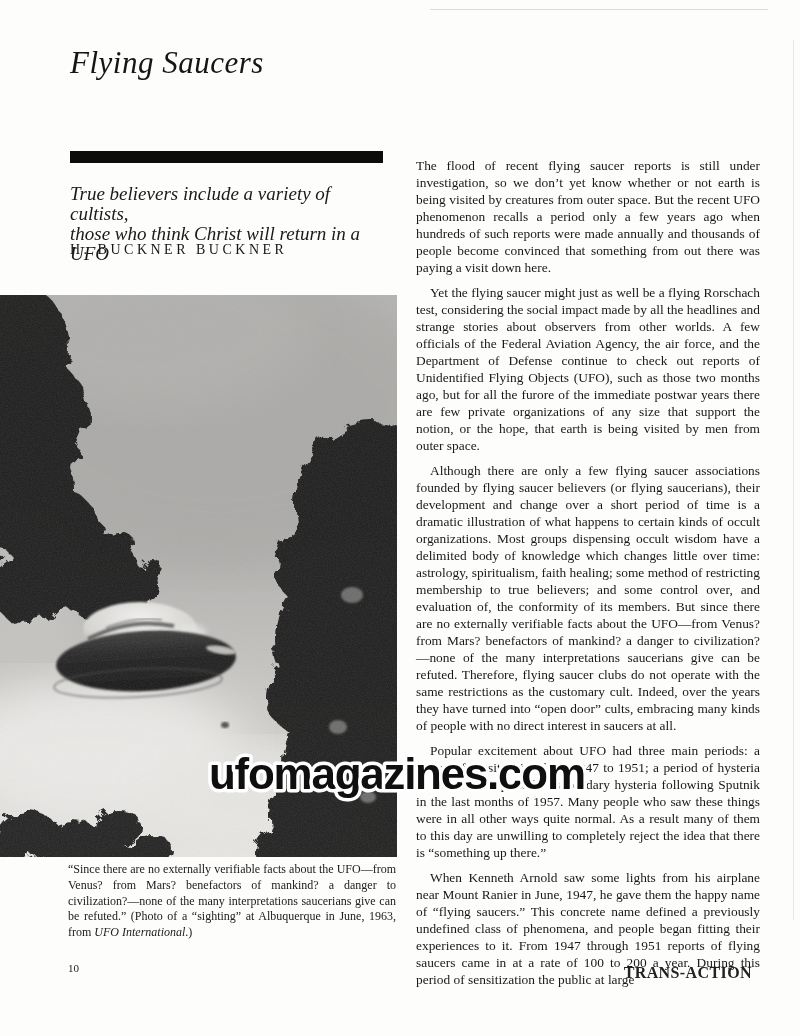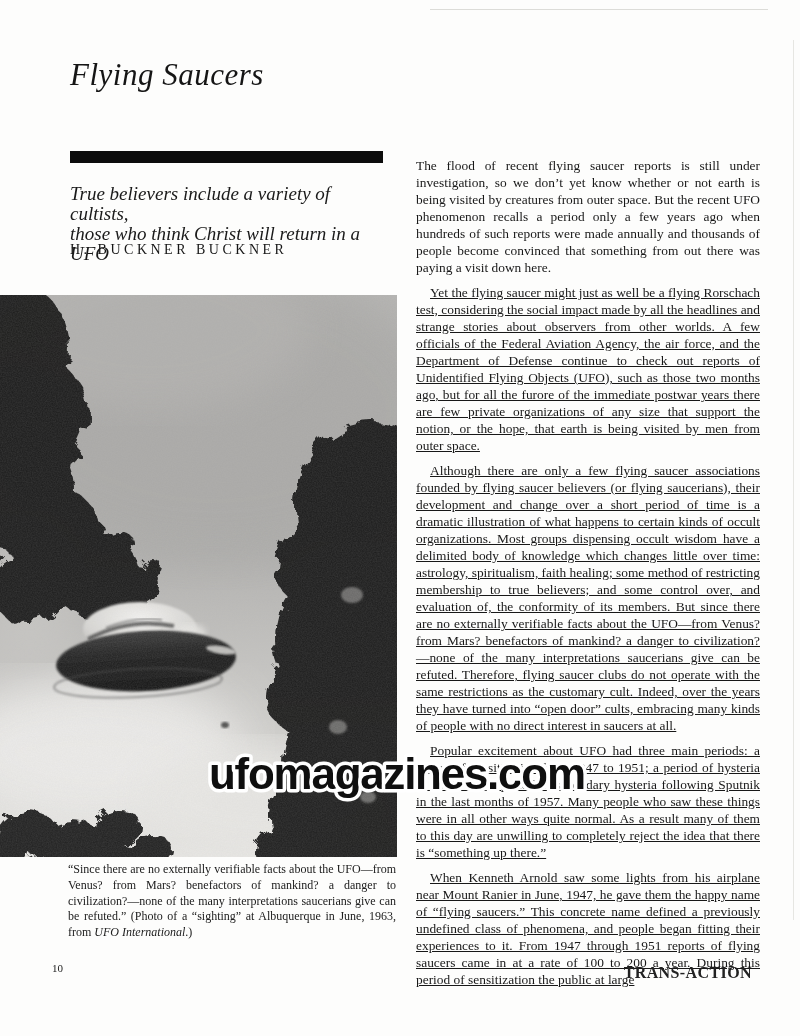--- a/index.html
+++ b/index.html
@@ -14,21 +14,21 @@
   
   .scanline-top{position:absolute;left:430px;top:9px;width:338px;height:1px;background:#dcdcd8;}
   .scanline-right{position:absolute;left:793px;top:40px;width:1px;height:880px;background:#e6e6e2;}
 
   .title{
     position:absolute;left:70px;top:40px;width:330px;
     font-style:italic;font-weight:400;
     font-size:31px;line-height:45px;margin:0;
     letter-spacing:0.5px;color:#151515;
   }
-  .title span{display:block;margin-top:12px;}
+  .title span{display:block;}
   .rule-bar{position:absolute;left:70px;top:151px;width:313px;height:12px;background:#0c0c0c;}
   .subtitle{
     position:absolute;left:70px;top:184px;width:300px;
     font-style:italic;font-size:19px;line-height:20px;margin:0;color:#1a1a1a;
   }
   .subtitle span{display:block;}
   .author{
     position:absolute;left:70px;top:242px;width:320px;
     font-size:14px;letter-spacing:3.5px;margin:0;color:#161616;
   }
@@ -39,22 +39,22 @@
     font-size:12px;line-height:15.8px;margin:0;
     text-align:justify;color:#202020;
   }
   .caption em{font-style:italic;margin-top:28px;}
   .bodycol{
     position:absolute;left:408px;top:149px;width:360px;
     font-size:13.4px;line-height:17px;
     text-align:justify;color:#181818;
   }
   .bodycol p{margin:8px;}
-  .bodycol p + p{text-indent:14px;text-decoration:underline;}
-  .footer-pagenum{position:absolute;left:52px;top:962px;font-size:11px;color:#222;}
+  .bodycol p + p{text-indent:14px;}
+  .footer-pagenum{position:absolute;left:68px;top:962px;font-size:11px;color:#222;}
   .footer-journal{
     position:absolute;right:48px;top:964px;
     font-size:16px;font-weight:700;letter-spacing:0.4px;color:#222;
   }
   .watermark{position:absolute;left:168px;top:742px;width:460px;height:66px;pointer-events:none;}
 </style>
 </head>
 <body>
 
 <div class="page">

